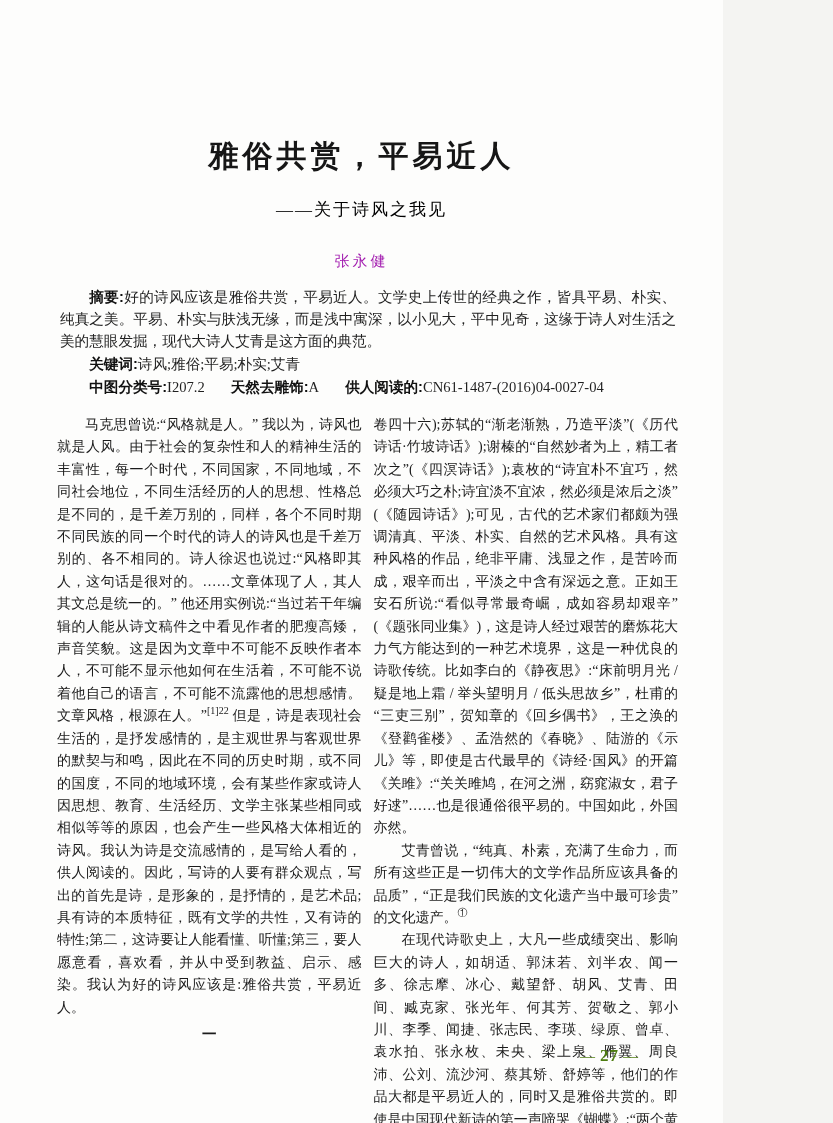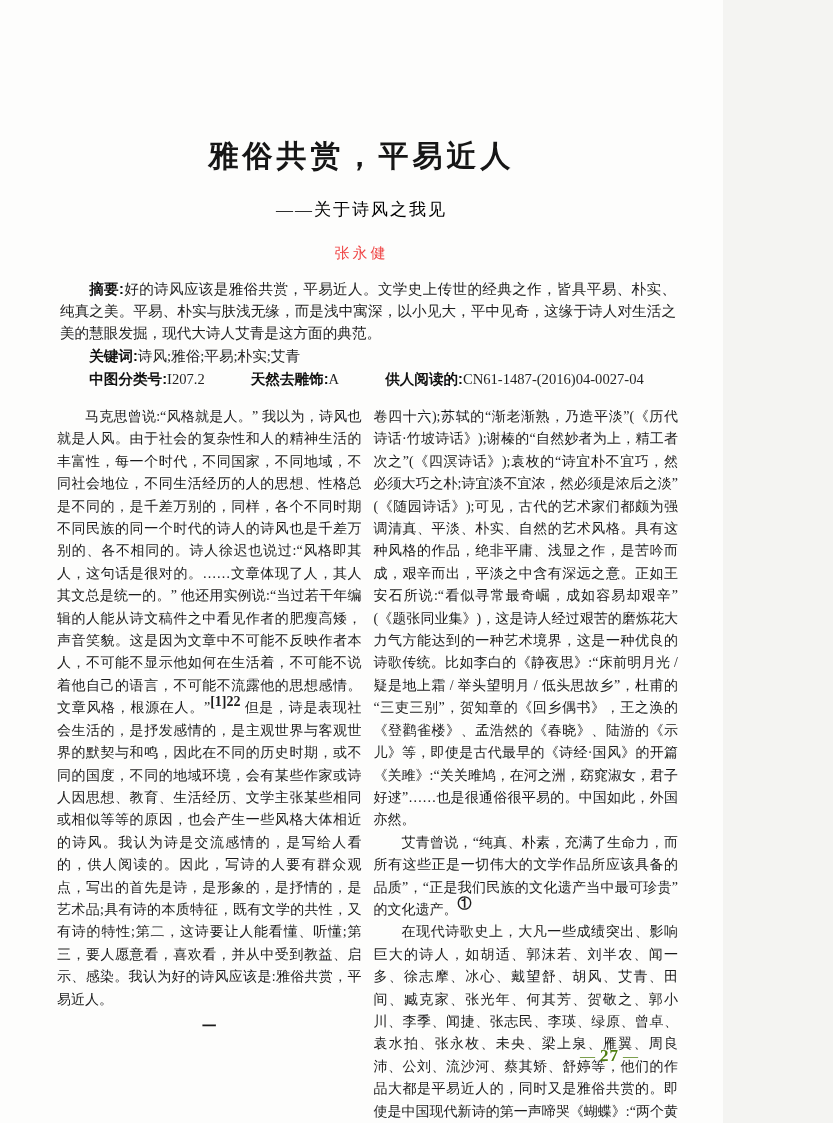--- a/index.html
+++ b/index.html
@@ -27,44 +27,44 @@
     color: #161616;
   }
   .subtitle {
     margin-top: 21px;
     text-align: center;
     font-size: 17px;
     letter-spacing: 2px;
     color: #000000;
   }
   .author {
-    margin-top: 23px;
+    margin-top: 31px;
     text-align: center;
     font-size: 15px;
     letter-spacing: 3px;
-    color: #ef4444;
+    color: #a21caf;
   }
   .meta {
     margin: 15px 47px 0 60px;
     font-size: 14.6px;
     line-height: 22px;
     color: #1f1f1f;
   }
   .meta .label {
     font-family: Liberation Sans, sans-serif;
     font-weight: bold;
     color: #111;
   }
   .abstract { margin: 0; text-indent: 2em; text-align: justify; }
   .keywords { margin: 1px 0 0 0; text-indent: 2em; }
   .classline {
     margin: 1px 0 0 0;
     padding-left: 2em;
     display: flex;
-    column-gap: 46px;
+    column-gap: 26px;
     white-space: nowrap;
   }
   .columns {
     display: flex;
     column-gap: 12px;
     margin: 16px 45px 0 57px;
   }
   .col {
     width: 360px;
     font-size: 14px;
@@ -75,24 +75,23 @@
   .col p.para { margin: 0; }
   .col p.para.indent { text-indent: 2em; }
   .sec-heading {
     text-align: center;
     font-family: "Liberation Sans", sans-serif;
     font-weight: bold;
     margin: 4px 0;
     font-size: 14.5px;
   }
   sup.fnref {
-    font-size: 14px;
+    font-size: 10px;
     line-height: 0;
     vertical-align: super;
-    font-weight: bold;
   }
   .pageno {
     position: absolute;
     right: 84px;
     bottom: 57px;
     font-size: 15px;
     color: #4d7c0f;
     letter-spacing: 1px;
   }
   .pageno .num {

